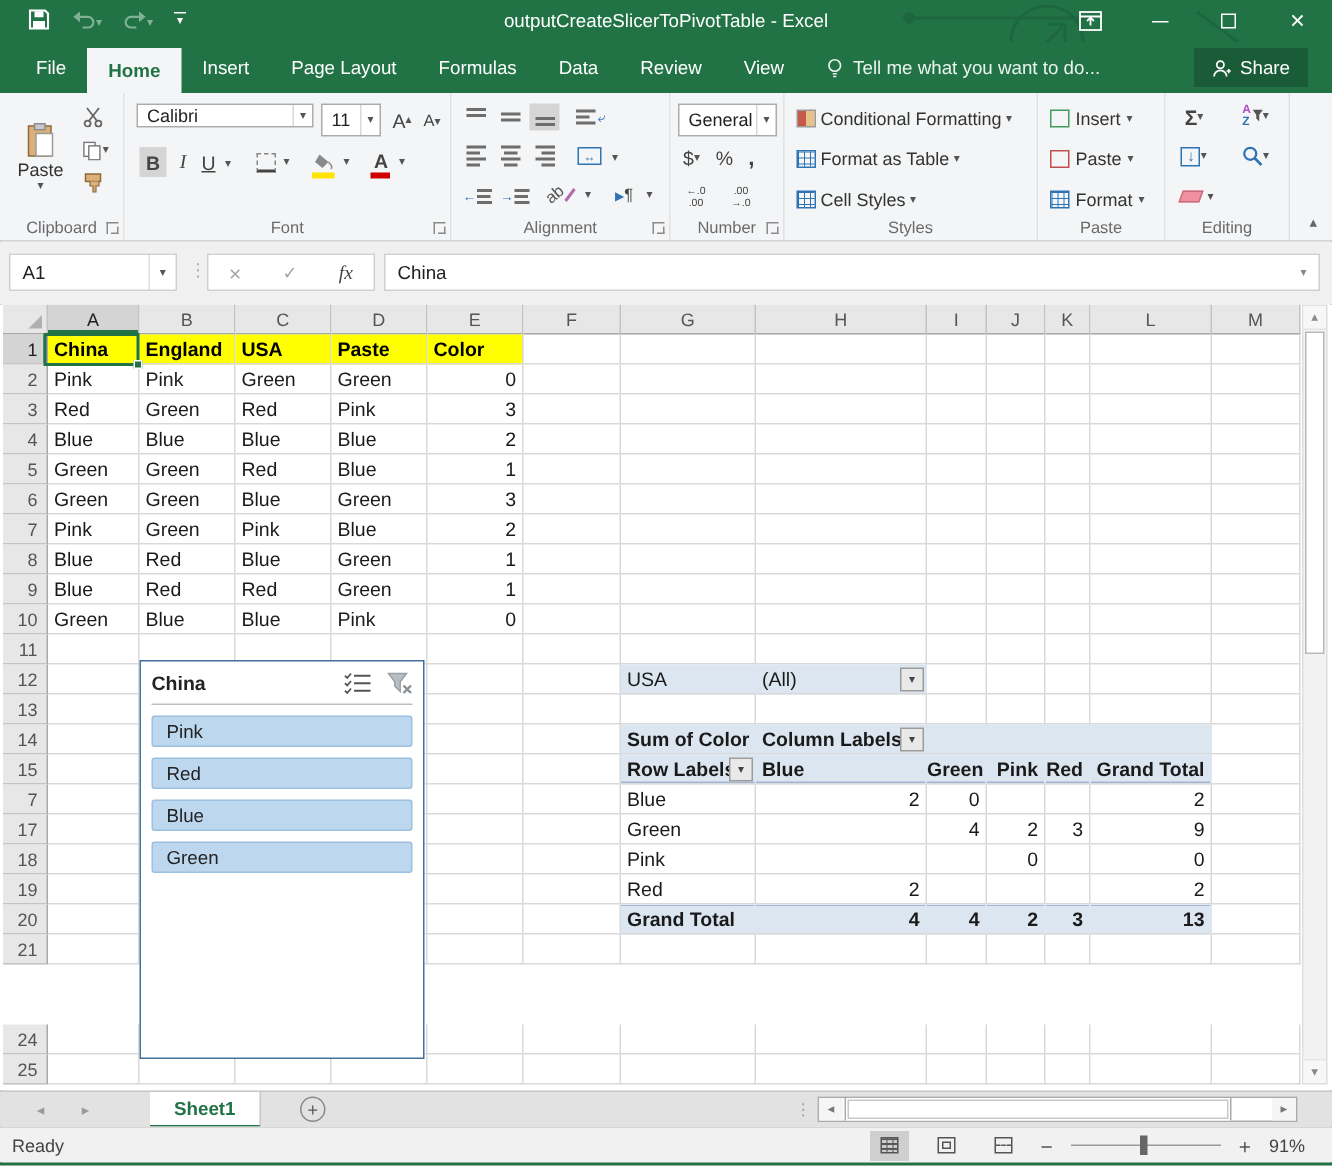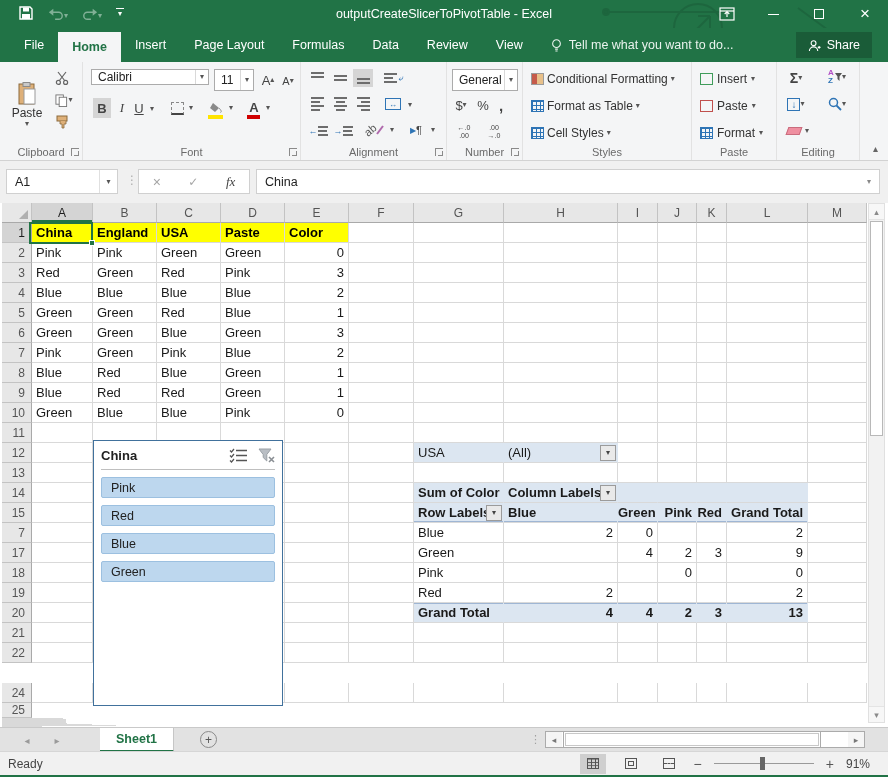--- a/index.html
+++ b/index.html
@@ -889,53 +889,37 @@
           <div class="cell" style="width: 64px;"></div>
           <div class="cell" style="width: 65px;"></div>
           <div class="cell" style="width: 90px;"></div>
           <div class="cell" style="width: 114px;"></div>
           <div class="cell" style="width: 40px;"></div>
           <div class="cell" style="width: 39px;"></div>
           <div class="cell" style="width: 30px;"></div>
           <div class="cell" style="width: 81px;"></div>
           <div class="cell" style="width: 59px;"></div>
         </div>
-        <div class="grow" style="top: 440px;">
-          <div class="rh">22</div>
-          <div class="cell" style="width: 61px;"></div>
-          <div class="cell" style="width: 64px;"></div>
-          <div class="cell" style="width: 64px;"></div>
-          <div class="cell" style="width: 64px;"></div>
-          <div class="cell" style="width: 64px;"></div>
-          <div class="cell" style="width: 65px;"></div>
-          <div class="cell" style="width: 90px;"></div>
-          <div class="cell" style="width: 114px;"></div>
-          <div class="cell" style="width: 40px;"></div>
-          <div class="cell" style="width: 39px;"></div>
-          <div class="cell" style="width: 30px;"></div>
-          <div class="cell" style="width: 81px;"></div>
-          <div class="cell" style="width: 59px;"></div>
-        </div>
         <div class="grow" style="top: 480px;">
           <div class="rh">24</div>
           <div class="cell" style="width: 61px;"></div>
           <div class="cell" style="width: 64px;"></div>
           <div class="cell" style="width: 64px;"></div>
           <div class="cell" style="width: 64px;"></div>
           <div class="cell" style="width: 64px;"></div>
           <div class="cell" style="width: 65px;"></div>
           <div class="cell" style="width: 90px;"></div>
           <div class="cell" style="width: 114px;"></div>
           <div class="cell" style="width: 40px;"></div>
           <div class="cell" style="width: 39px;"></div>
           <div class="cell" style="width: 30px;"></div>
           <div class="cell" style="width: 81px;"></div>
           <div class="cell" style="width: 59px;"></div>
         </div>
-        <div class="grow" style="top: 500px; flex-direction: column;">
+        <div class="grow" style="top: 500px;">
           <div class="rh">25</div>
           <div class="cell" style="width: 61px;"></div>
           <div class="cell" style="width: 64px;"></div>
           <div class="cell" style="width: 64px;"></div>
           <div class="cell" style="width: 64px;"></div>
           <div class="cell" style="width: 64px;"></div>
           <div class="cell" style="width: 65px;"></div>
           <div class="cell" style="width: 90px;"></div>
           <div class="cell" style="width: 114px;"></div>
           <div class="cell" style="width: 40px;"></div>

